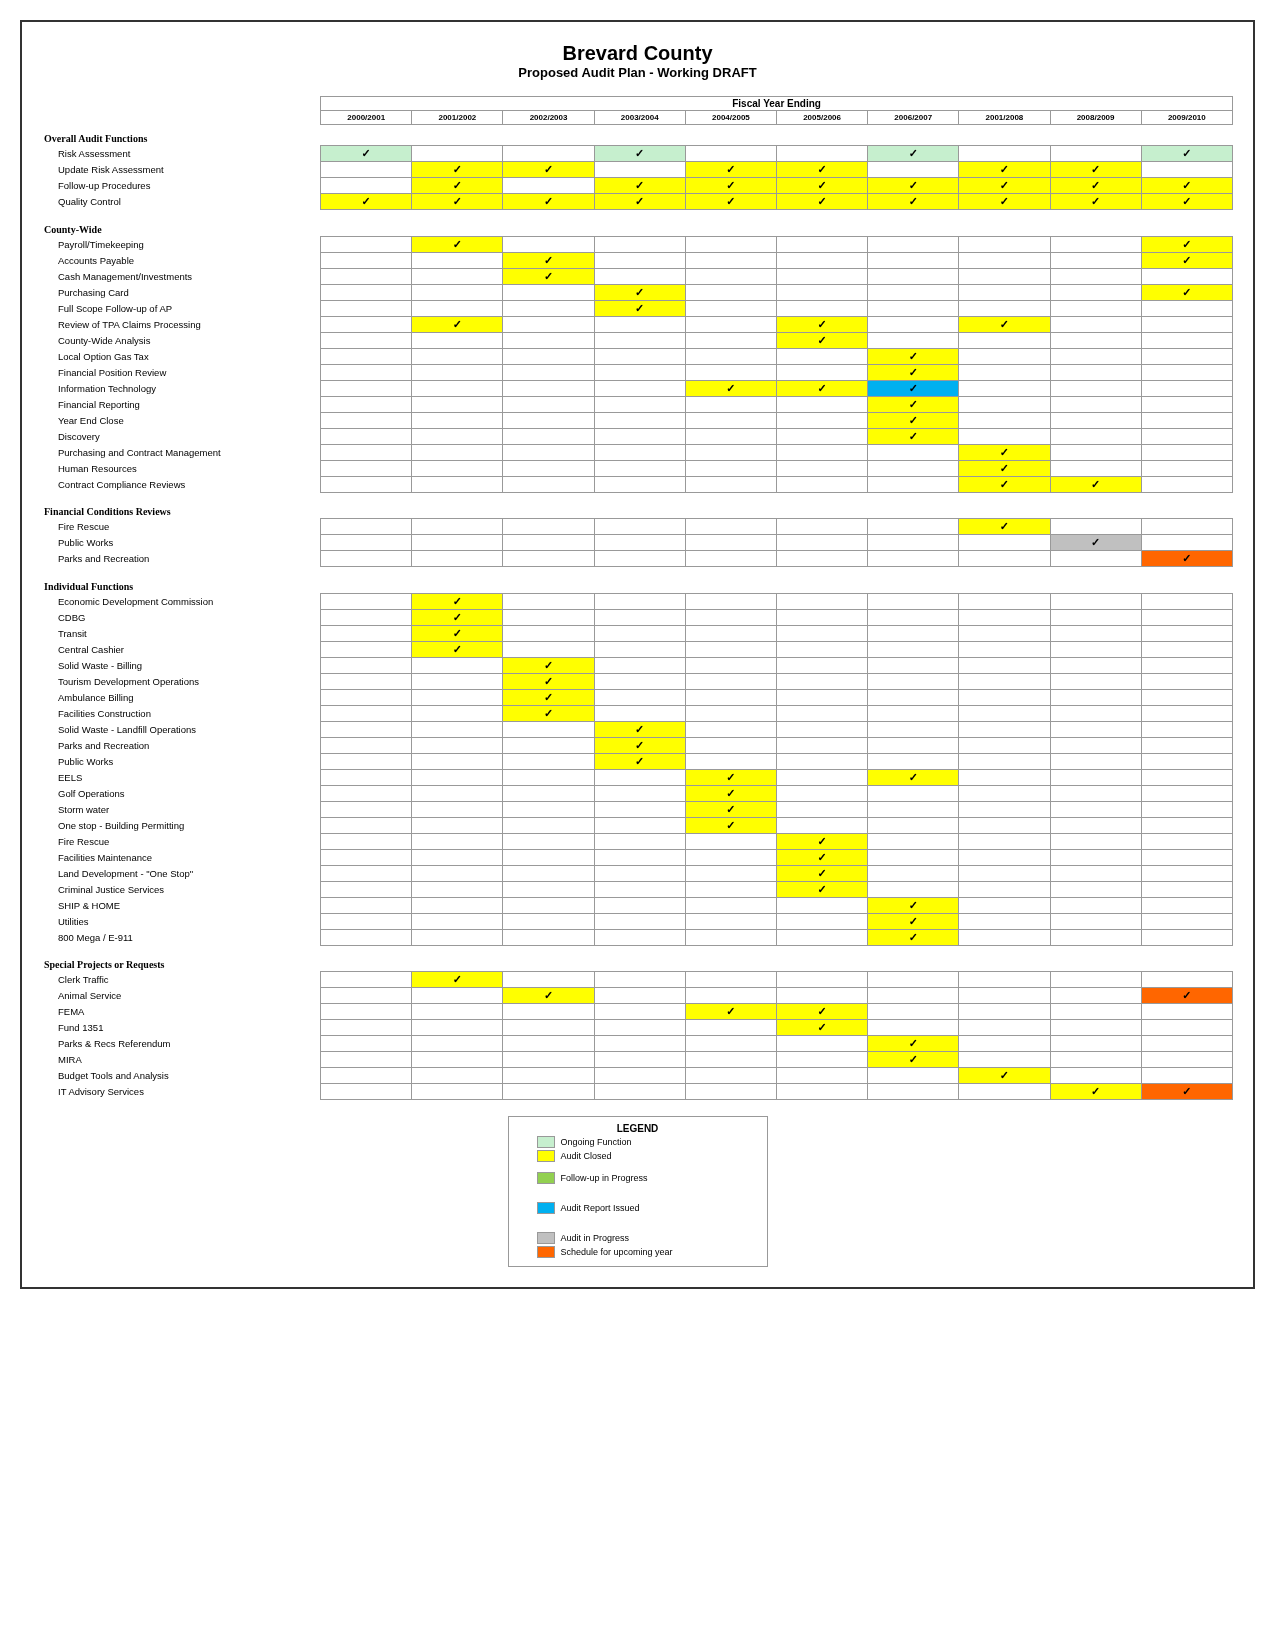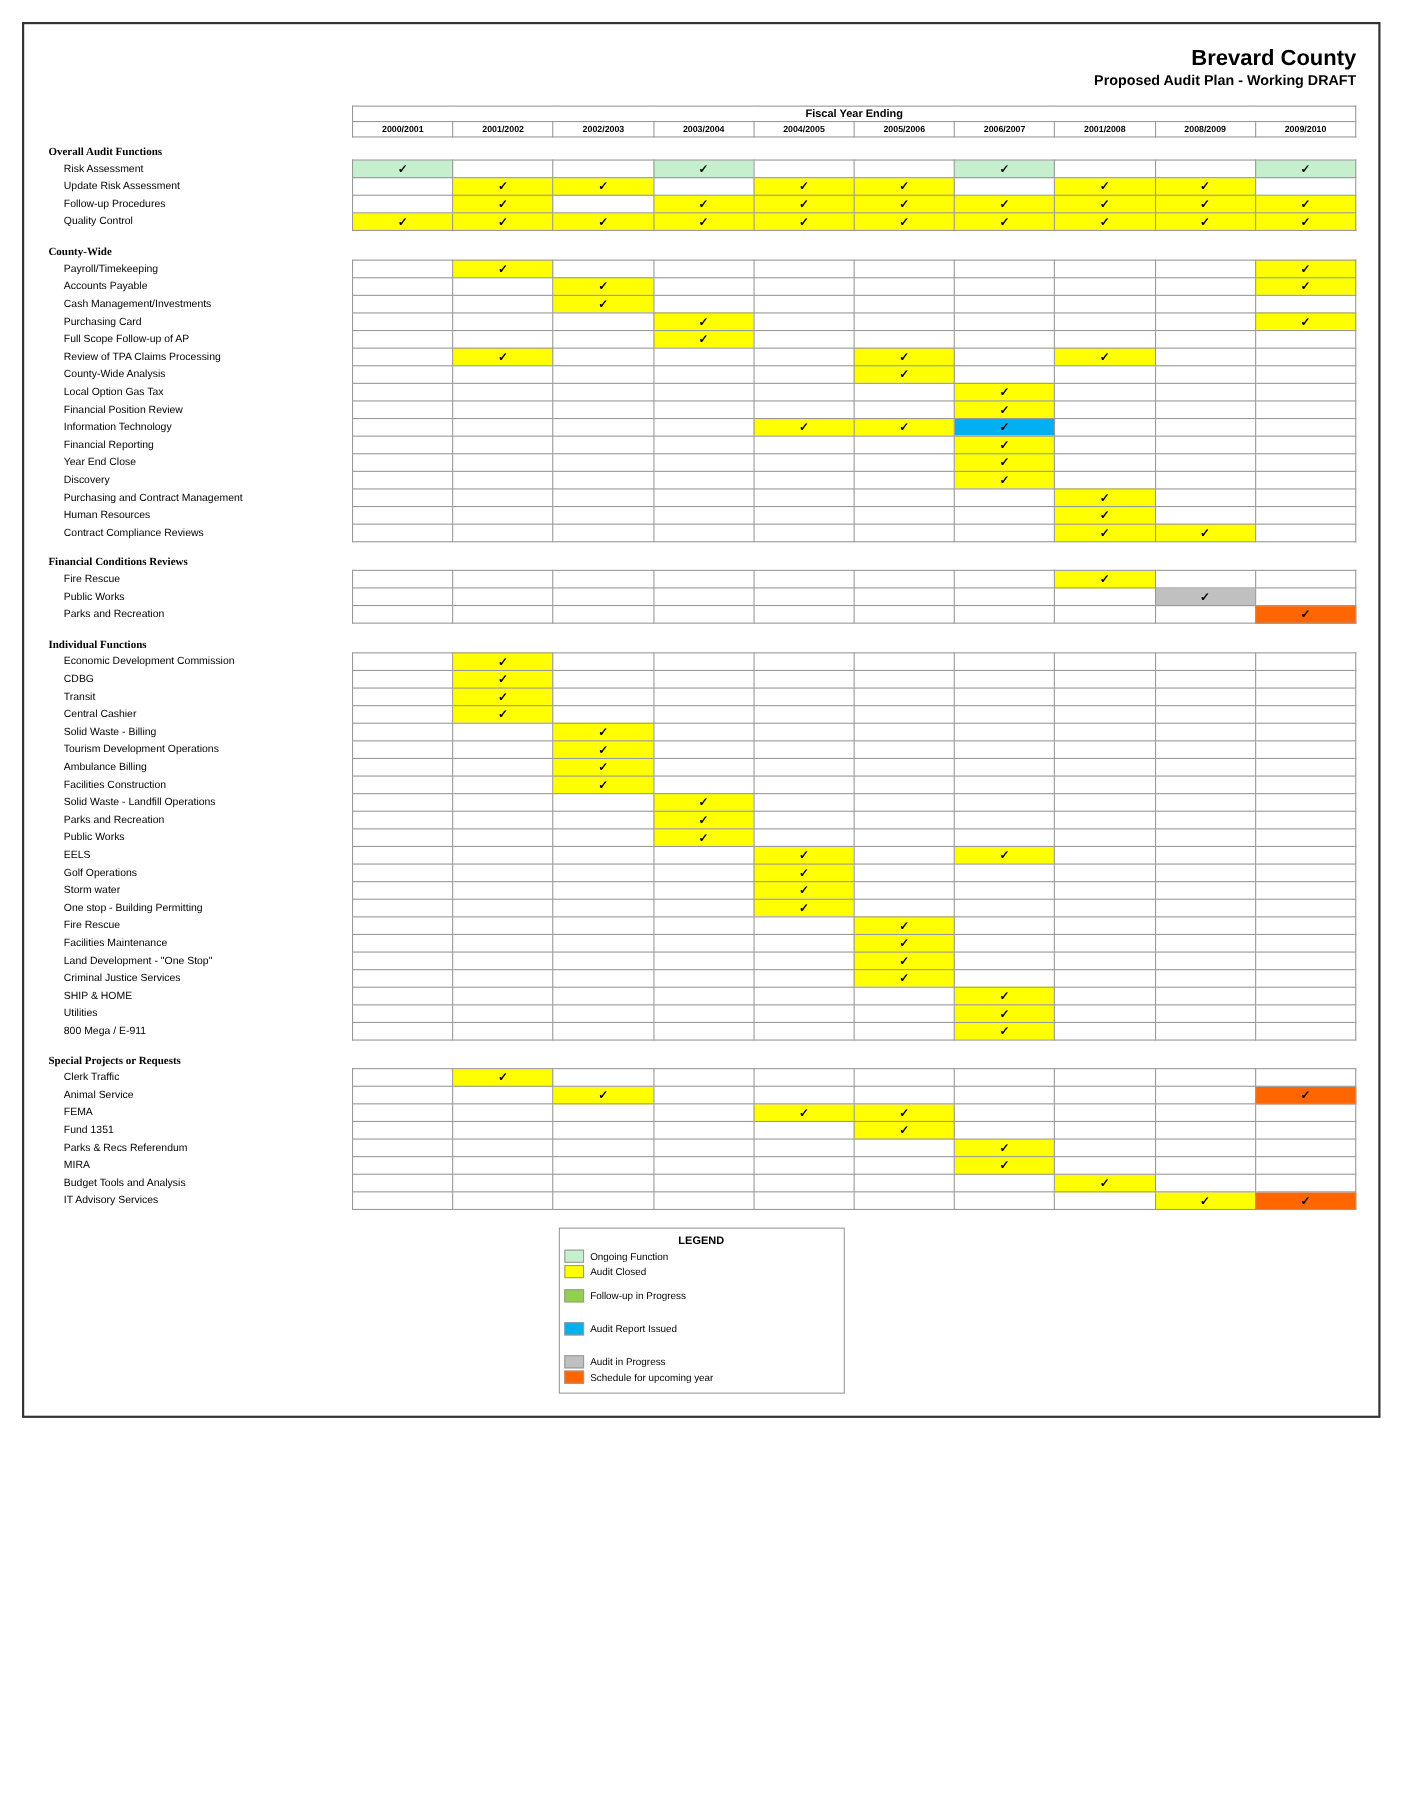--- a/index.html
+++ b/index.html
@@ -10,21 +10,21 @@
       padding: 20px;
     }
     .page {
       border: 2px solid #333;
       padding: 20px;
       max-width: 1235px;
       margin: 0 auto;
       background: #fff;
     }
     .title-section {
-      text-align: right;
+      text-align: center;
       margin-bottom: 16px;
     }
     .title-section h1 {
       font-size: 20px;
       font-weight: bold;
     }
     .title-section h2 {
       font-size: 13px;
       font-weight: bold;
     }
@@ -861,21 +861,21 @@
             <td class="check-cell"></td>
             <td class="check-cell"></td>
             <td class="check-cell c-closed"><span class="checkmark">✓</span></td>
             <td class="check-cell c-upcoming"><span class="checkmark">✓</span></td>
           </tr>
         </tbody>
     </table>
   </div>
 
   <div id="legend-div" style="display:flex;justify-content:center;margin-top:16px;">
-  <div style="border: 1px solid rgb(153, 153, 153); padding: 6px 4px; min-width: 260px;">
+  <div style="border: 1px solid rgb(153, 153, 153); padding: 6px 28px; min-width: 260px;">
         <div class="legend-title">LEGEND</div>
         <div style="display: flex; align-items: center; margin: 2px 0px;">
           <span style="width: 18px; height: 12px; display: inline-block; background-color: rgb(198, 239, 206); border: 1px solid rgb(153, 153, 153); margin-right: 6px;"></span>
           <span style="font-size: 9px;">Ongoing Function</span>
         </div>
         <div style="display: flex; align-items: center; margin: 2px 0px;">
           <span style="width: 18px; height: 12px; display: inline-block; background-color: rgb(255, 255, 0); border: 1px solid rgb(153, 153, 153); margin-right: 6px;"></span>
           <span style="font-size: 9px;">Audit Closed</span>
         </div>
         <div style="display: flex; align-items: center; margin: 10px 0px;">

